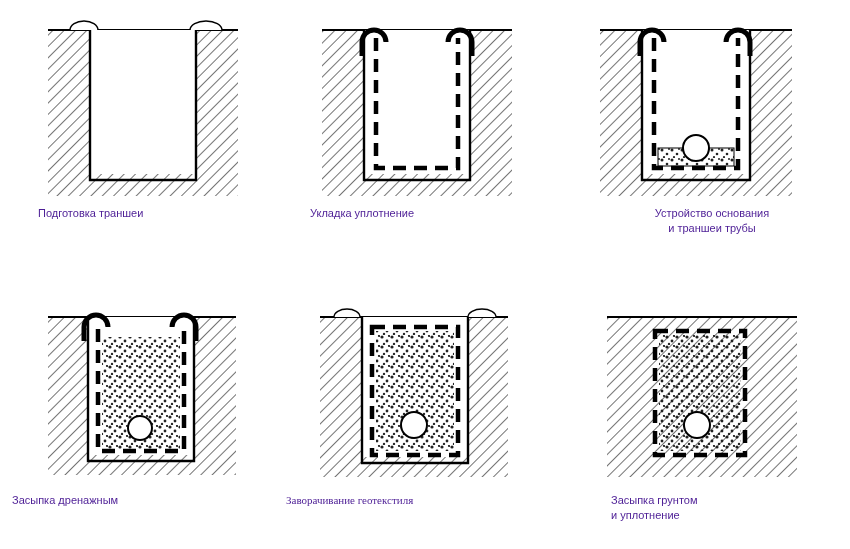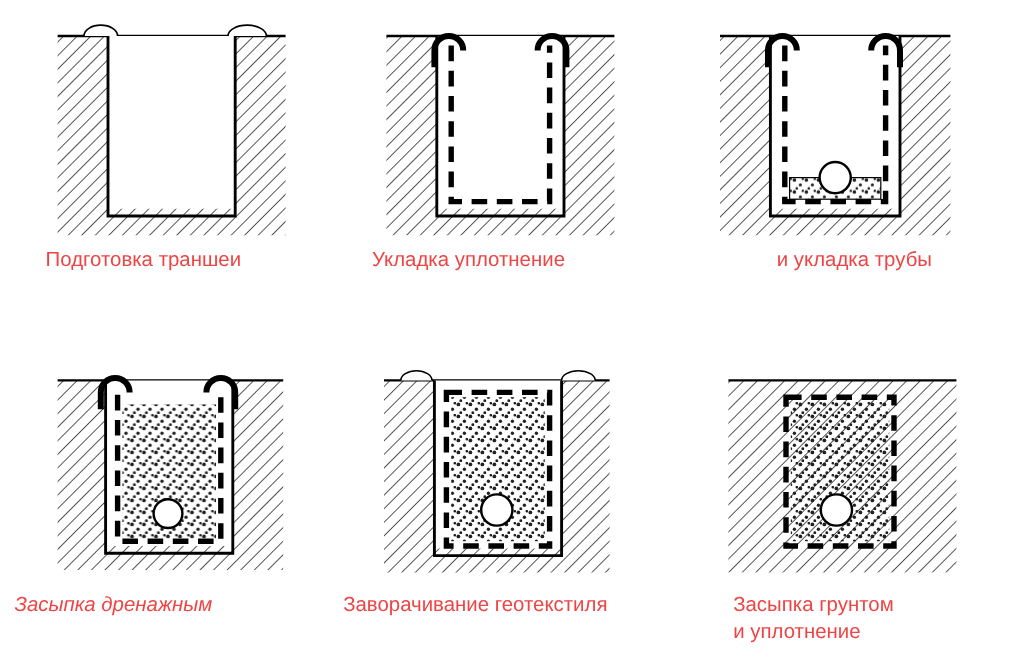--- a/index.html
+++ b/index.html
@@ -28,46 +28,46 @@
     height: 190px;
     background: #ffffff;
     overflow: hidden;
   }
   .panel svg {
     display: block;
   }
   .caption {
     width: 260px;
     margin-top: 8px;
-    font-size: 17px;
+    font-size: 11px;
     line-height: 1.35;
-    color: #ef4444;
+    color: #4c1d95;
     text-align: left;
   }
   .caption.center {
     text-align: center;
   }
   .caption .line {
     display: block;
     white-space: nowrap;
   }
 
   
   #step-1 { left: 18px;  top: 8px; }
   #step-2 { left: 300px; top: 8px; }
   #step-3 { left: 580px; top: 8px; }
   
   #step-4 { left: 18px;  top: 295px; }
-  #step-5 { left: 290px; top: 295px; }
+  #step-5 { left: 290px; top: 295px; font-family: Liberation Serif, serif; }
   #step-6 { left: 585px; top: 295px; }
 
   #step-1 .caption { margin-left: 20px; }
   #step-2 .caption { margin-left: 10px; }
   #step-3 .caption { margin-left: 2px; }
-  #step-4 .caption { margin-left: -6px; font-style: italic; }
+  #step-4 .caption { margin-left: -6px; }
   #step-5 .caption { margin-left: -4px; }
   #step-6 .caption { margin-left: 26px; }
 </style>
 </head>
 <body>
 
 <div class="sheet">
 
   <div class="step" id="step-1">
     <div class="panel">
@@ -143,21 +143,22 @@
         <path d="M74,30 V160 H158 V30" fill="none" stroke="#000" stroke-width="4.5" stroke-dasharray="13 8"></path>
 
         <rect x="78" y="140" width="76" height="18" fill="url(#gravel3)" stroke="#000" stroke-width="1"></rect>
 
         <circle cx="116" cy="140" r="13" fill="#fff" stroke="#000" stroke-width="2"></circle>
         <path d="M60,48 V34 a12,12 0 0 1 24,0" fill="none" stroke="#000" stroke-width="5"></path>
         <path d="M146,34 a12,12 0 0 1 24,0 V48" fill="none" stroke="#000" stroke-width="5"></path>
       </svg>
     </div>
     <div class="caption center">
-      <span class="line">и укладка трубы</span>
+      <span class="line">Устройство основания</span>
+      <span class="line">и траншеи трубы</span>
     </div>
   </div>
 
   <div class="step" id="step-4">
     <div class="panel">
       <svg width="250" height="190" viewBox="0 0 250 190">
         <defs>
           <pattern id="hatch4" width="8" height="8" patternTransform="rotate(45)" patternUnits="userSpaceOnUse">
             <line x1="0" y1="0" x2="0" y2="8" stroke="#000" stroke-width="1.1"></line>
           </pattern>

